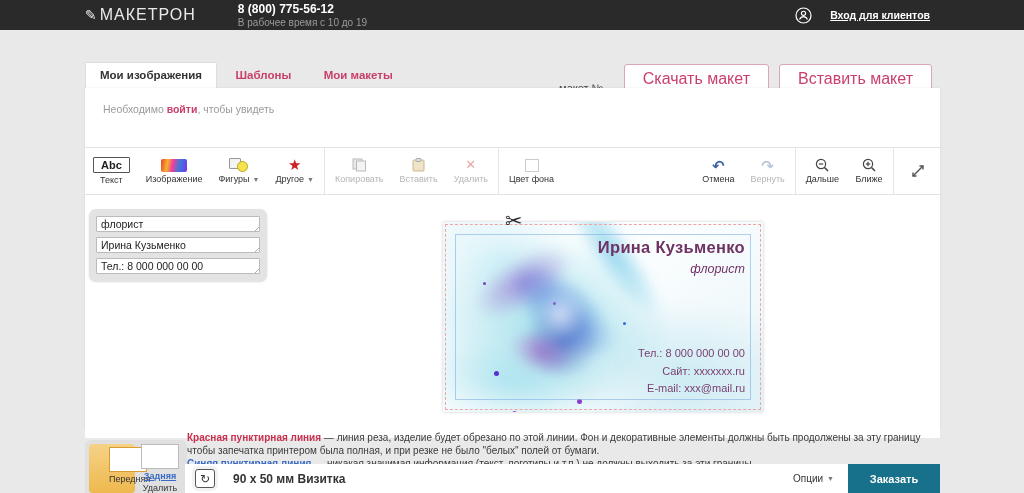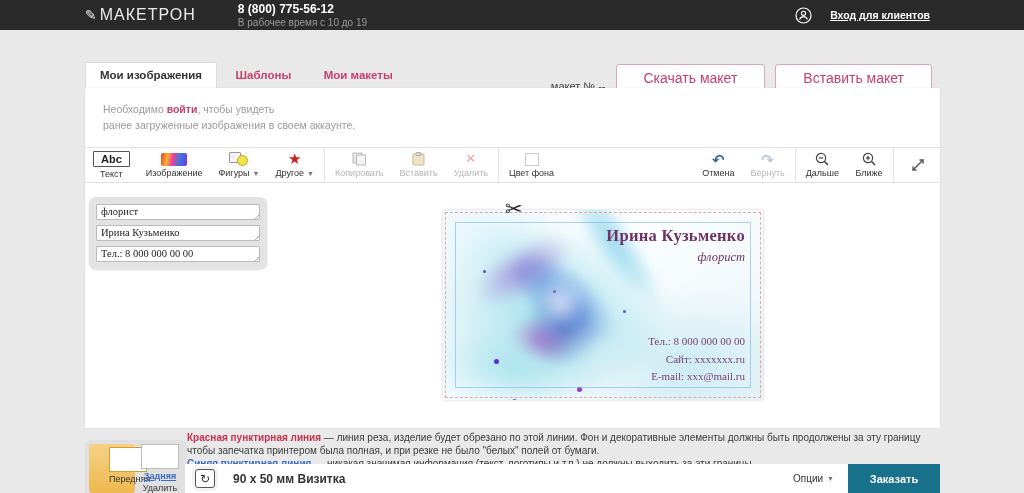--- a/index.html
+++ b/index.html
@@ -16,29 +16,29 @@
   .loginblock { position:absolute; right:94px; display:flex; align-items:center; gap:18px; cursor:pointer; }
   .loginblock a { color:#fff; font-size:10.5px; font-weight:bold; text-decoration:underline; }
 
   
   .tabsrow { position:absolute; top:62px; left:85px; width:855px; height:26px; }
   .tab { display:inline-block; padding:6px 14px 7px; font-size:11.5px; font-weight:bold; cursor:pointer; vertical-align:bottom; }
   .tab.active { background:#fff; color:#333; border:1px solid #ddd; border-bottom:none; border-radius:2px 2px 0 0; }
   .tab.pink { color:#c9406b; }
   .tabctrl { position:absolute; right:8px; top:2px; display:flex; align-items:flex-end; gap:10px; }
   .maketno { font-size:11px; color:#444; }
-  .btn-outline { background:#fff; border:1px solid #dba6b8; color:#c9406b; font-size:14px; padding:5px 27px; border-radius:3px; cursor:pointer; font-family:inherit; }
+  .btn-outline { background:#fff; border:1px solid #dba6b8; color:#c9406b; font-size:16px; padding:5px 18px; border-radius:3px; cursor:pointer; font-family:inherit; }
 
   
   .panel { position:absolute; top:88px; left:85px; width:855px; height:340px; background:#fff; box-shadow:0 0 2px rgba(0,0,0,.08); }
   .notice { height:59px; padding:13px 18px; font-size:10.5px; color:#9b9b9b; line-height:1.55; }
   .notice .loginlink { color:#c9406b; font-weight:bold; cursor:pointer; }
 
   
-  .toolbar { height:36px; border-top:1px solid #e2e2e2; border-bottom:1px solid #e2e2e2; display:flex; align-items:stretch; position:relative; }
+  .toolbar { height:48px; border-top:1px solid #e2e2e2; border-bottom:1px solid #e2e2e2; display:flex; align-items:stretch; position:relative; }
   .titem { display:flex; flex-direction:column; align-items:center; justify-content:center; gap:2px; padding:0 8px; font-size:9px; color:#333; cursor:pointer; min-width:44px; }
   .titem.disabled { color:#b5b5b5; cursor:default; }
   .tsep { width:1px; background:#e5e5e5; margin:0 2px; }
   .abcbox { border:1px solid #555; background:#fff; font-size:11px; font-weight:bold; color:#222; padding:0 7px; line-height:14px; border-radius:1px; }
   .imgthumb { width:26px; height:13px; border-radius:2px; background:linear-gradient(100deg,#e8412c 0%,#f7b32b 25%,#ef3ea0 45%,#3a7bd5 70%,#7b2ff7 100%); }
   .shapesicon { position:relative; width:24px; height:14px; }
   .shapesicon .sq { position:absolute; left:2px; top:0; width:12px; height:11px; background:#f3f3f3; border:1px solid #999; border-radius:1px; }
   .shapesicon .ci { position:absolute; left:10px; top:3px; width:11px; height:11px; background:#f6e24b; border:1px solid #b9a820; border-radius:50%; }
   .staricon { color:#cc2222; font-size:15px; line-height:14px; }
   .xicon { color:#e86a6a; font-size:13px; font-weight:bold; line-height:14px; }
@@ -46,21 +46,21 @@
   .swatch { width:14px; height:13px; background:#fff; border:1px solid #ccc; }
   .labelcaret { display:flex; align-items:center; gap:3px;text-align:right; }
   .caret { font-size:7px; color:#777; }
   .tright { position:absolute; right:0; top:0; height:100%; display:flex; align-items:stretch; }
   .arrowglyph { font-size:15px; line-height:13px; font-weight:bold; }
   .undo { color:#3b5fa0; }
   .redo { color:#b9c6d8; }
   .expandbtn { display:flex; align-items:center; justify-content:center; padding:0 14px; cursor:pointer; }
 
   
-  .canvas { position:relative; height:243px; background:#fff;font-family:Liberation Serif, serif; }
+  .canvas { position:relative; height:243px; background:#fff; }
   .fieldspanel { position:absolute; left:4px; top:14px; width:178px; background:#e3e3e3; border-radius:7px; padding:7px 7px; box-shadow:0 1px 2px rgba(0,0,0,.15); }
   .fieldspanel textarea { display:block; width:164px; height:16px; resize:none; border:1px solid #bbb; border-radius:1px; font-family:inherit; font-size:10.5px; color:#222; padding:1px 4px; margin-bottom:5px; overflow:hidden; background:
     linear-gradient(135deg, transparent 0 74%, #aaa 74% 77%, transparent 77% 84%, #aaa 84% 87%, transparent 87%) no-repeat bottom right/8px 8px, #fff; }
   .fieldspanel textarea:last-child { margin-bottom:0; }
 
   
   .card { position:absolute; left:358px; top:27px; width:320px; height:190px; background:linear-gradient(135deg,#f0f9fb 0%,#fbfeff 45%,#e9f5f9 100%); box-shadow:0 0 3px rgba(0,0,0,.2); }
   .card-art { position:absolute; inset:0; overflow:hidden; }
   .blob { position:absolute; border-radius:50%; }
   .b1 { left:-20px; top:15px; width:250px; height:175px; background:radial-gradient(closest-side,rgba(90,200,220,.55),transparent); filter:blur(6px); }
@@ -137,21 +137,20 @@
     <span class="maketno">макет № --</span>
     <button class="btn-outline">Скачать макет</button>
     <button class="btn-outline">Вставить макет</button>
   </div>
 </div>
 
 <div class="panel">
 
   <div class="notice">
     <span>Необходимо </span><span class="loginlink">войти</span><span>, чтобы увидеть</span><br>
-    <span>ранее загруженные изображения в своем аккаунте.</span>
   </div>
 
   <div class="toolbar">
     <div class="titem">
       <span class="abcbox">Abc</span>
       <span>Текст</span>
     </div>
     <div class="titem">
       <span class="imgthumb"></span>
       <span>Изображение</span>

